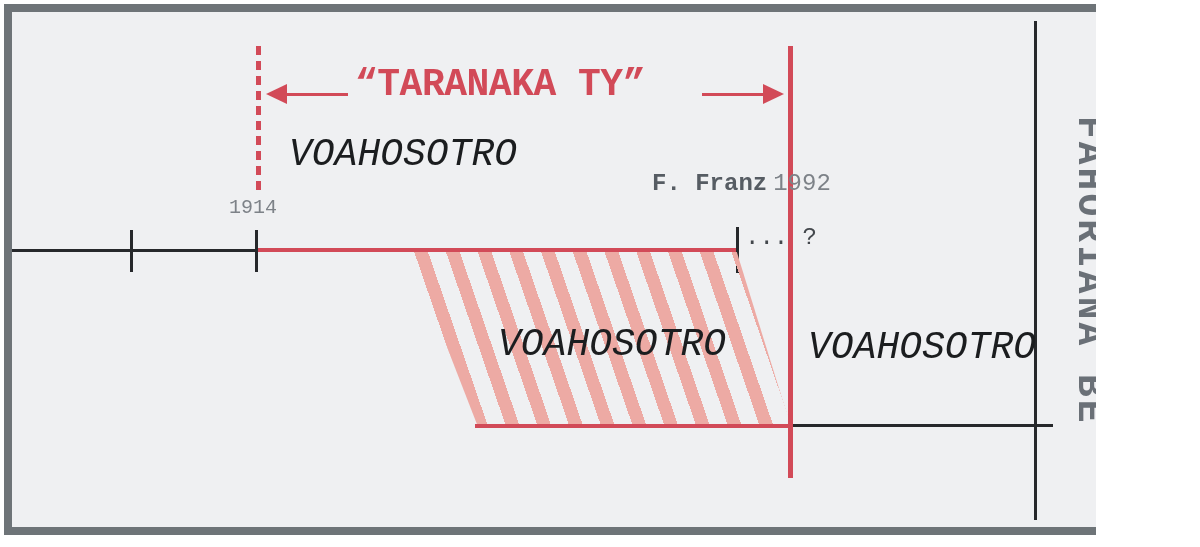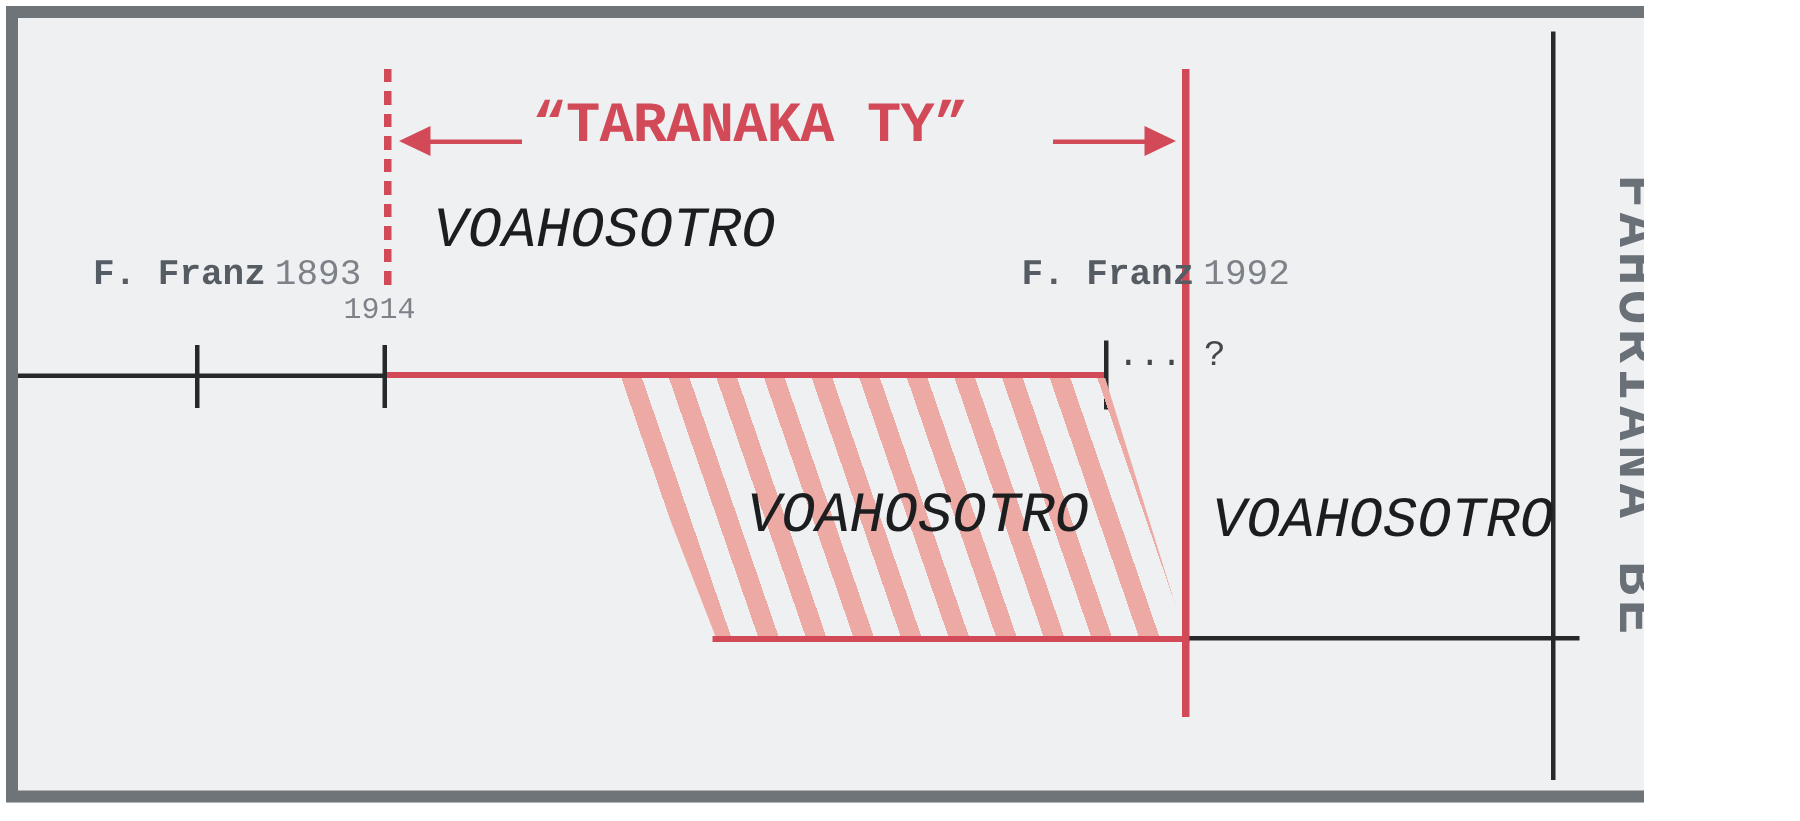--- a/index.html
+++ b/index.html
@@ -53,21 +53,21 @@
   }
   .voa {
     font-style:italic; font-size:38px; color:#1b1d1f;
     line-height:1; white-space:nowrap; letter-spacing:0px;
   }
   .voa-top   { left:289px; top:136px; }
   .voa-mid   { left:498px; top:326px; }
   .voa-right { left:808px; top:329px; }
   .event-label { top:172px; font-size:24px; line-height:1; white-space:nowrap; }
   .event-left  { left:62px; }
-  .event-right { left:681px; width:142px; text-align:center; }
+  .event-right { left:652px; width:142px; text-align:center; }
   .event-name { font-weight:bold; color:#565c63; margin-right:6px; }
   .event-year { color:#7d8288; }
   .year-1914 { left:229px; top:198px; font-size:20px; color:#7d8288; line-height:1; }
   .continuation { left:745px; top:226px; font-size:24px; color:#43474c; line-height:1; white-space:nowrap; }
   .axis-label {
     left:1070px; top:116px; writing-mode:vertical-rl;
     font-size:38px; font-weight:bold; letter-spacing:3px;
     color:#6a7077; line-height:1; white-space:nowrap;
   }
 </style>
@@ -95,23 +95,20 @@
   <div class="abs red-bg arrow-line arrow-line-left"></div>
   <div class="abs arrow-head arrow-head-left"></div>
   <div class="abs era-title">“TARANAKA TY”</div>
   <div class="abs red-bg arrow-line arrow-line-right"></div>
   <div class="abs arrow-head arrow-head-right"></div>
 
   <div class="abs voa voa-top">VOAHOSOTRO</div>
   <div class="abs voa voa-mid">VOAHOSOTRO</div>
   <div class="abs voa voa-right">VOAHOSOTRO</div>
 
-  <div class="abs event-label event-left">
-    <span class="event-name">F. Franz</span><span class="event-year">1893</span>
-  </div>
   <div class="abs year-1914">1914</div>
   <div class="abs event-label event-right">
     <span class="event-name">F. Franz</span><span class="event-year">1992</span>
   </div>
   <div class="abs continuation">... ?</div>
 
   <div class="abs axis-label">FAHORIAN̈A BE</div>
 
 </div>
 

